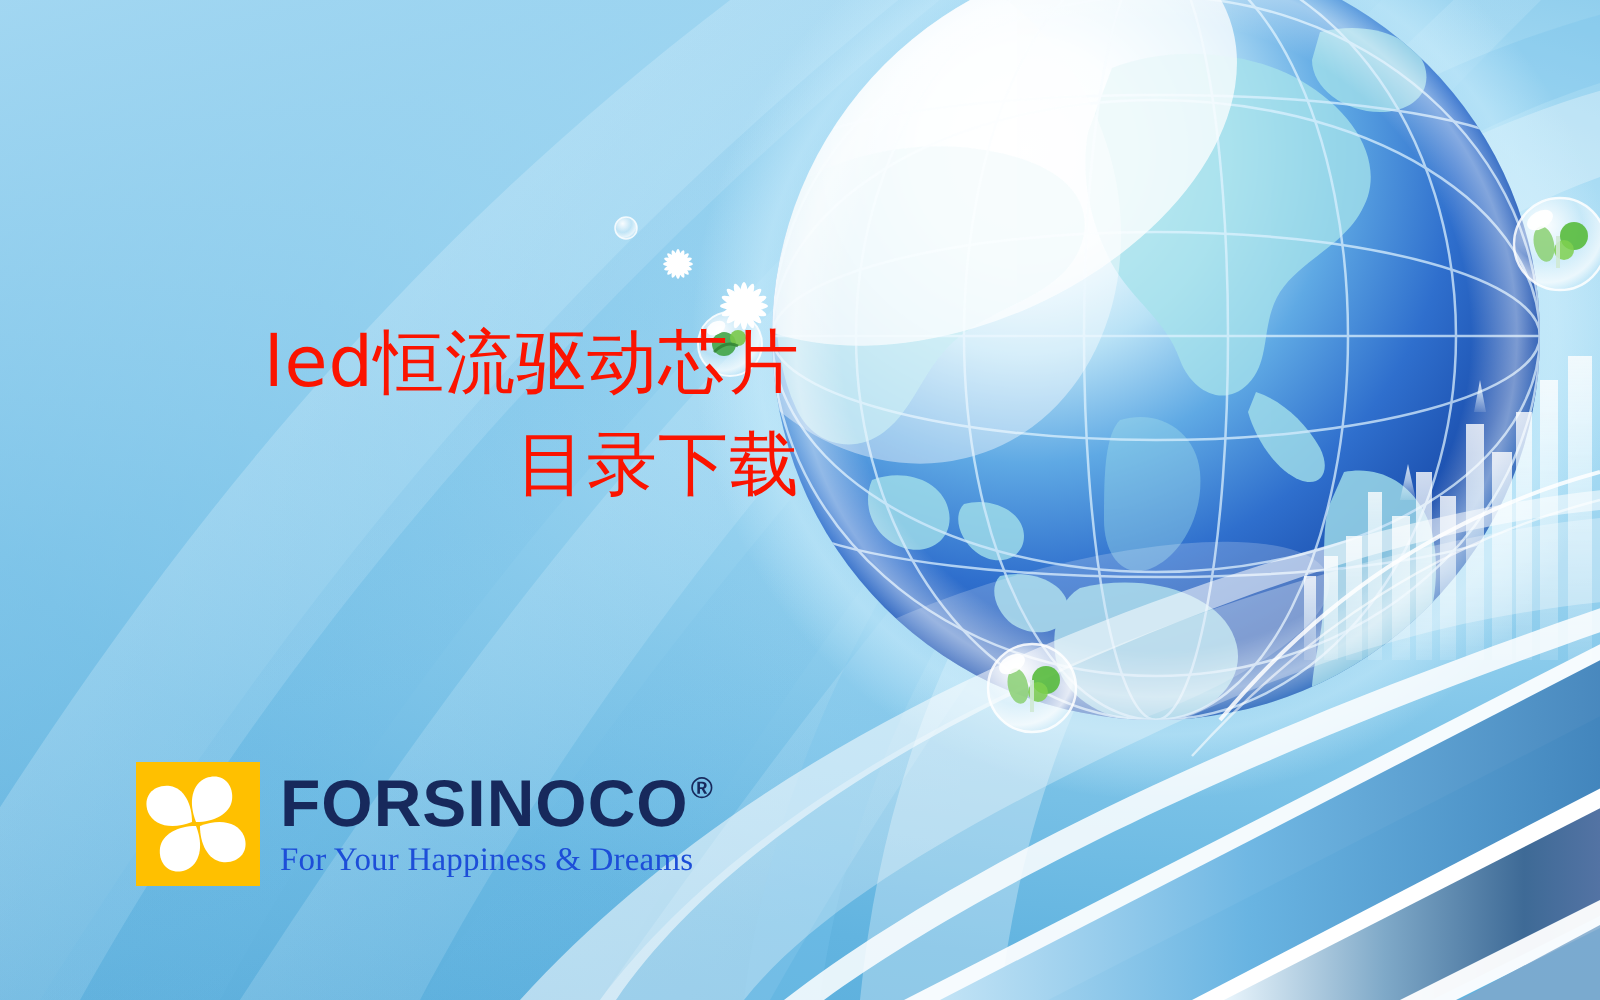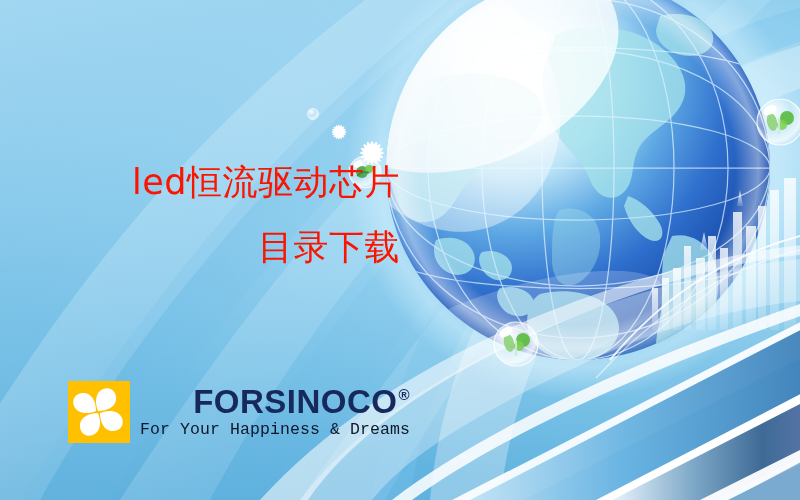--- a/index.html
+++ b/index.html
@@ -33,42 +33,42 @@
   .headline-line{
     color:#fb1400;
     font-size:35px;
     line-height:1.0;
     letter-spacing:.5px;
     font-family:"DejaVu Sans","Liberation Sans",sans-serif;
     white-space:nowrap;
     text-align:right;
   }
   .headline-1{margin-left:88px;}
-  .headline-2{margin-left:98px;margin-top:30px;}
+  .headline-2{margin-left:98px;margin-top:16px;}
 
   
   .logo{
     position:absolute;left:68px;top:381px;
     display:flex;align-items:center;z-index:30;
   }
   .logo-mark{
     width:62px;height:62px;background:#ffc000;
     position:relative;flex:0 0 auto;
   }
   .logo-mark svg{position:absolute;inset:0;}
   .logo-text{margin-left:10px;display:flex;flex-direction:column;line-height:1;}
   .logo-name{
     font-size:33px;font-weight:bold;color:#17295c;
     letter-spacing:.5px;font-family:"Liberation Sans",sans-serif;
-    display:flex;align-items:flex-start;justify-content:flex-end;
+    display:flex;align-items:flex-start;
   }
   .logo-reg{font-size:15px;font-weight:bold;margin-left:1px;margin-top:2px;}
   .logo-tagline{
-    font-size:16.5px;color:#0f172a;margin-top:4px;
-    letter-spacing:.1px;font-family:Liberation Mono, monospace;
+    font-size:16.5px;color:#1d4ed8;margin-top:4px;
+    letter-spacing:.1px;font-family:Liberation Serif, serif;
   }
 </style>
 </head>
 <body>
 
 <div id="banner">
 
   <div class="bg-base"></div>
   <div class="bg-soft-left"></div>
 

